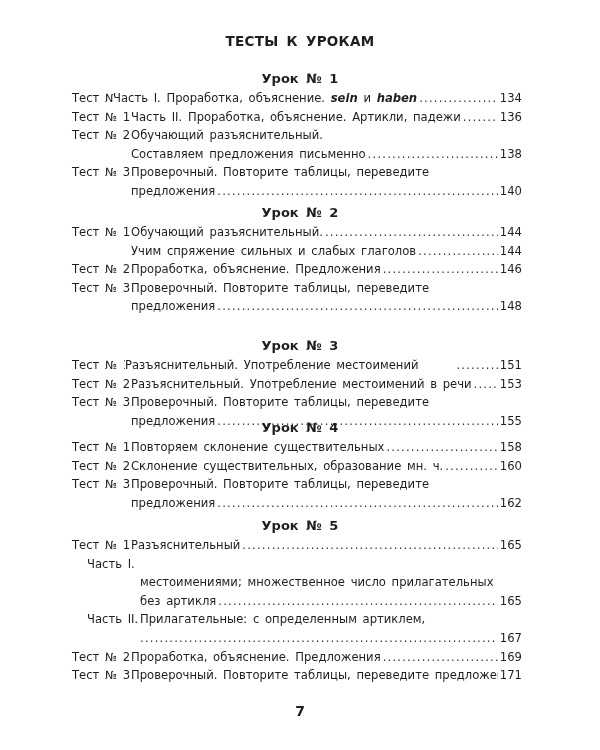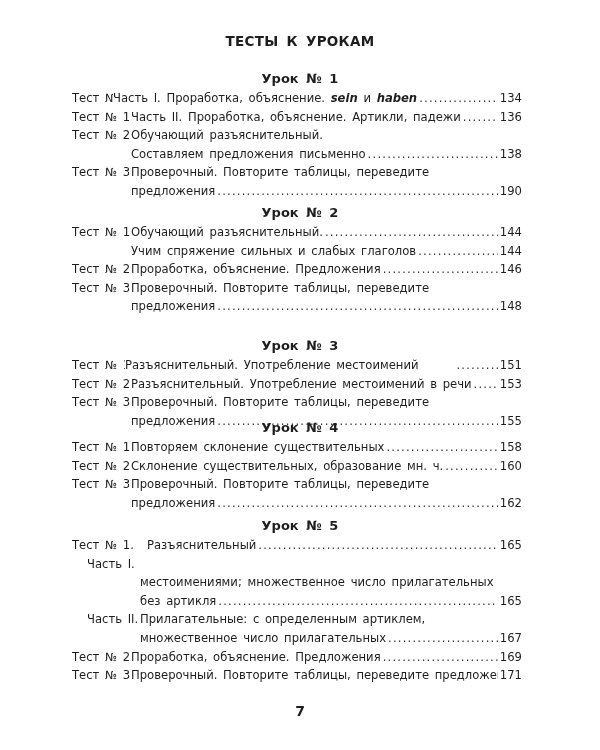--- a/index.html
+++ b/index.html
@@ -61,21 +61,21 @@
           <span class="lbl" style="left: 72px;">Тест  № 3.</span>
           <span class="txt" style="left: 131px; right: 60px;">
             <span class="t">Проверочный. Повторите таблицы, переведите</span>
           </span>
         </div>
         <div class="row">
           <span class="txt" style="left: 131px; right: 102px;">
             <span class="t">предложения</span>
             <span class="dots">........................................................................................................................................................................................................</span>
           </span>
-          <span class="pg">190</span>
+          <span class="pg">140</span>
         </div>
       </div>
       <div class="lesson" style="top: 203px;">
         <div class="lesson-head">Урок № 2</div>
         <div class="row">
           <span class="lbl" style="left: 72px;">Тест  № 1.</span>
           <span class="txt" style="left: 131px; right: 102px;">
             <span class="t">Обучающий разъяснительный.</span>
             <span class="dots">........................................................................................................................................................................................................</span>
           </span>
@@ -171,21 +171,21 @@
             <span class="t">предложения</span>
             <span class="dots">........................................................................................................................................................................................................</span>
           </span>
           <span class="pg">162</span>
         </div>
       </div>
       <div class="lesson" style="top: 516px;">
         <div class="lesson-head">Урок № 5</div>
         <div class="row">
           <span class="lbl" style="left: 72px;">Тест  № 1.</span>
-          <span class="txt" style="left: 147px; right: 102px;">
+          <span class="txt" style="left: 131px; right: 102px;">
             <span class="t">Разъяснительный</span>
             <span class="dots">........................................................................................................................................................................................................</span>
           </span>
           <span class="pg">165</span>
         </div>
         <div class="row">
           <span class="lbl" style="left: 87px;">Часть I.</span>
         </div>
         <div class="row">
           <span class="txt" style="left: 140px; right: 60px; text-align: right;">
@@ -200,21 +200,20 @@
           <span class="pg">165</span>
         </div>
         <div class="row">
           <span class="lbl" style="left: 87px;">Часть II.</span>
           <span class="txt" style="left: 140px; right: 60px;">
             <span class="t">Прилагательные: с определенным артиклем,</span>
           </span>
         </div>
         <div class="row">
           <span class="txt" style="left: 140px; right: 102px;">
-            <span class="t">множественное число прилагательных</span>
             <span class="dots">........................................................................................................................................................................................................</span>
           </span>
           <span class="pg">167</span>
         </div>
         <div class="row">
           <span class="lbl" style="left: 72px;">Тест  № 2.</span>
           <span class="txt" style="left: 131px; right: 102px;">
             <span class="t">Проработка, объяснение. Предложения</span>
             <span class="dots">........................................................................................................................................................................................................</span>
           </span>

